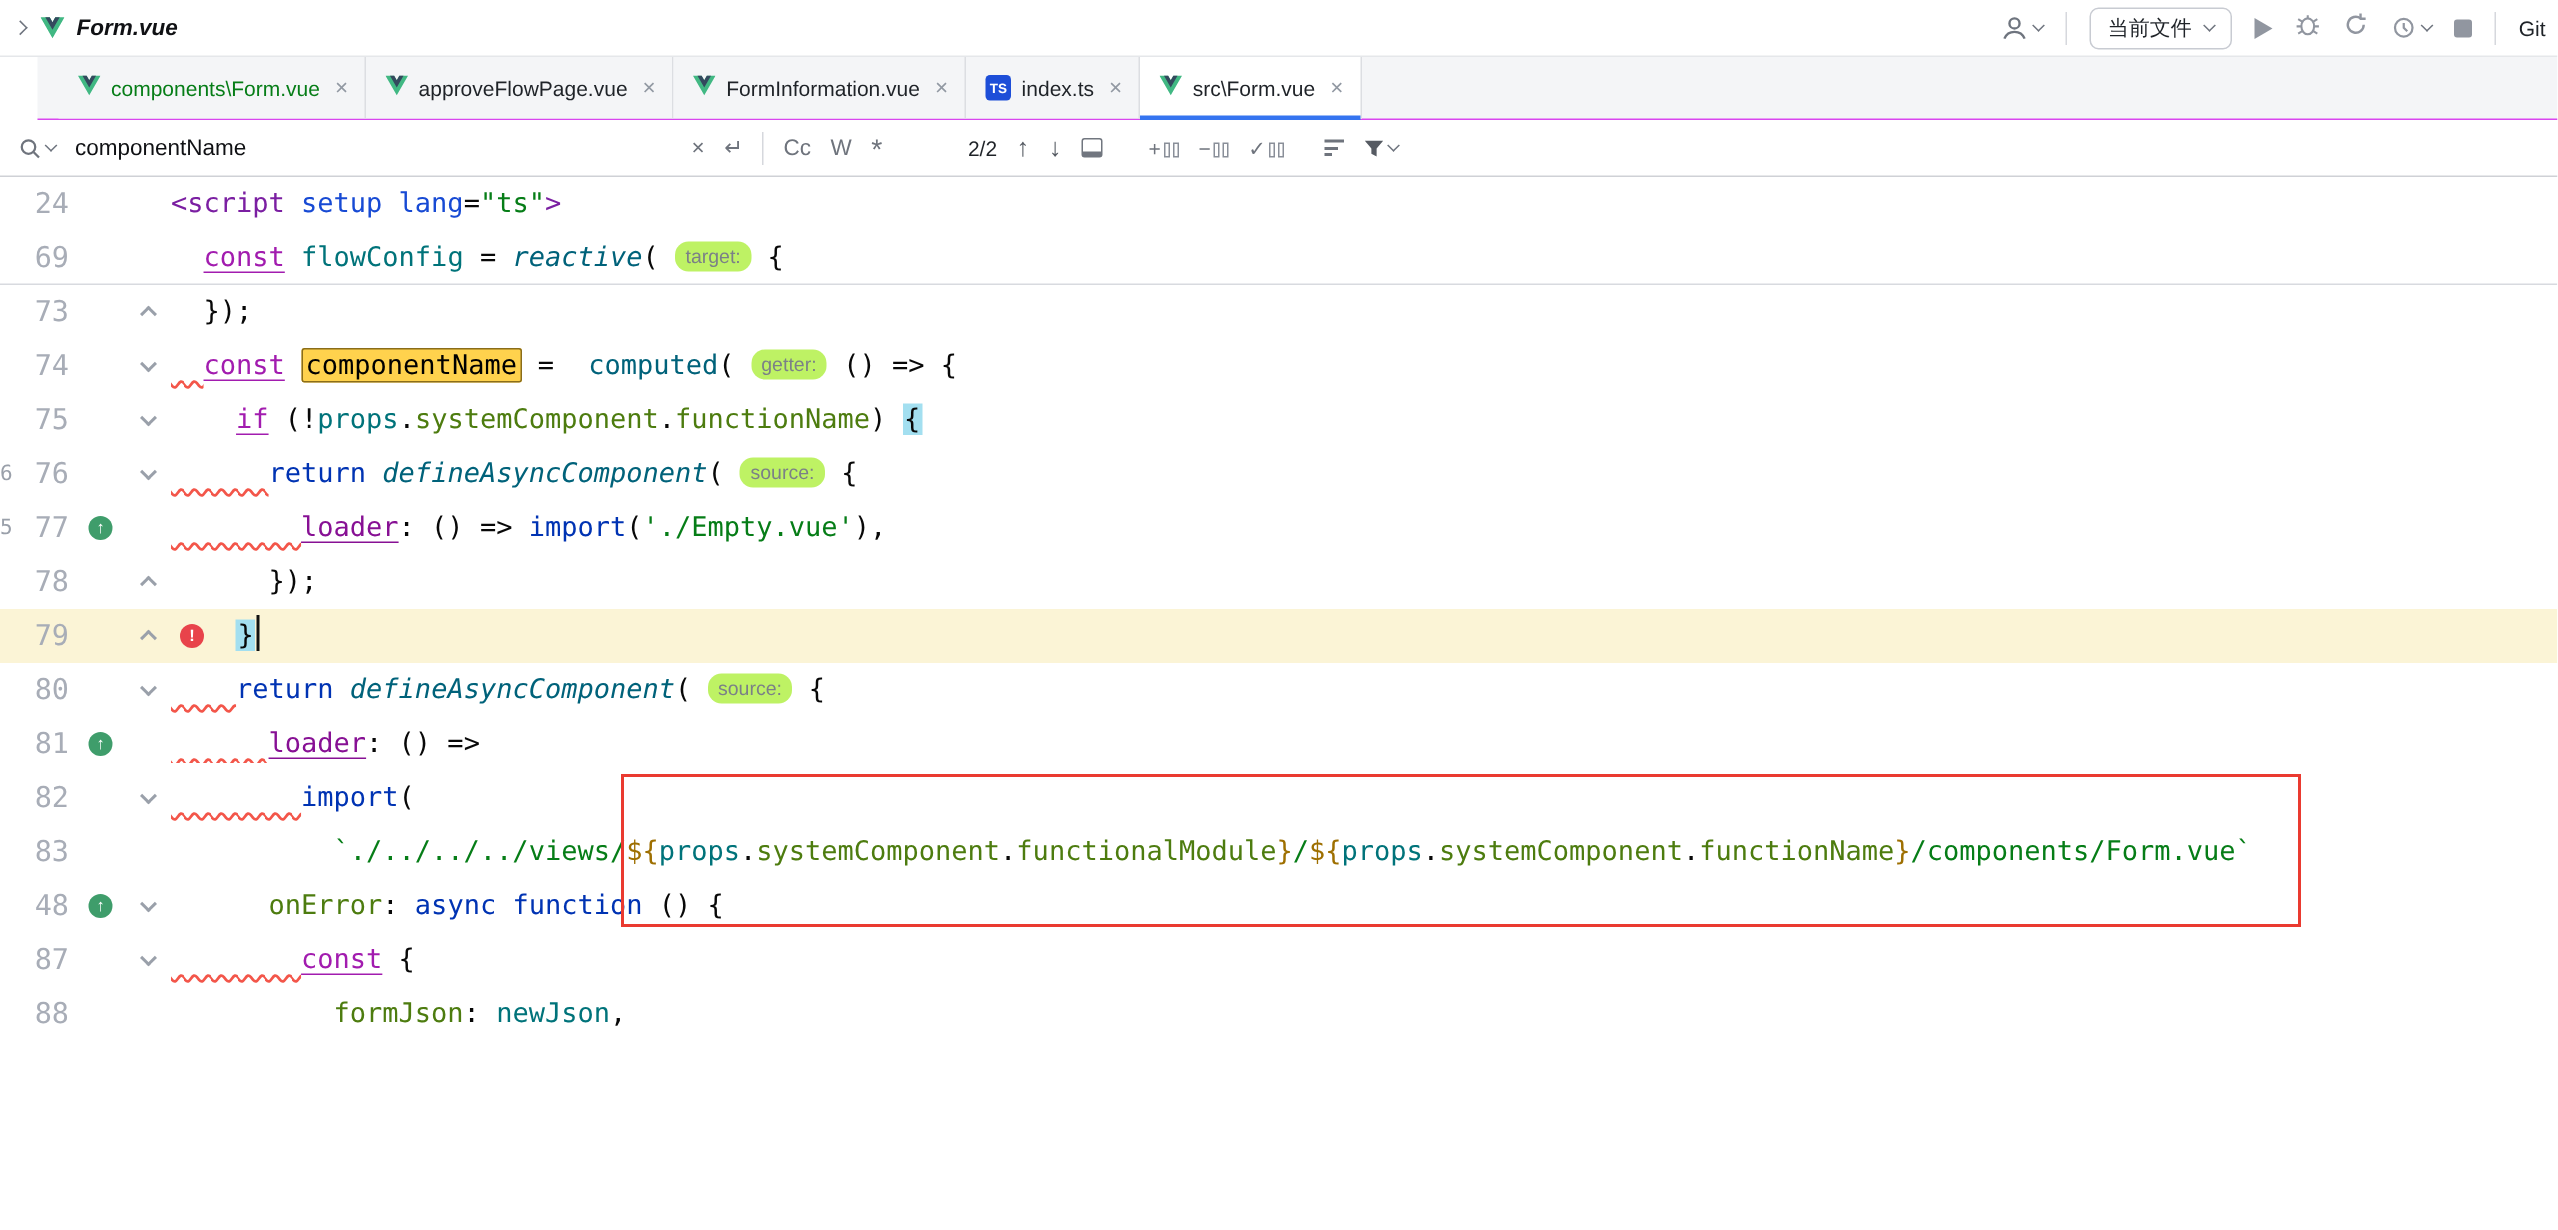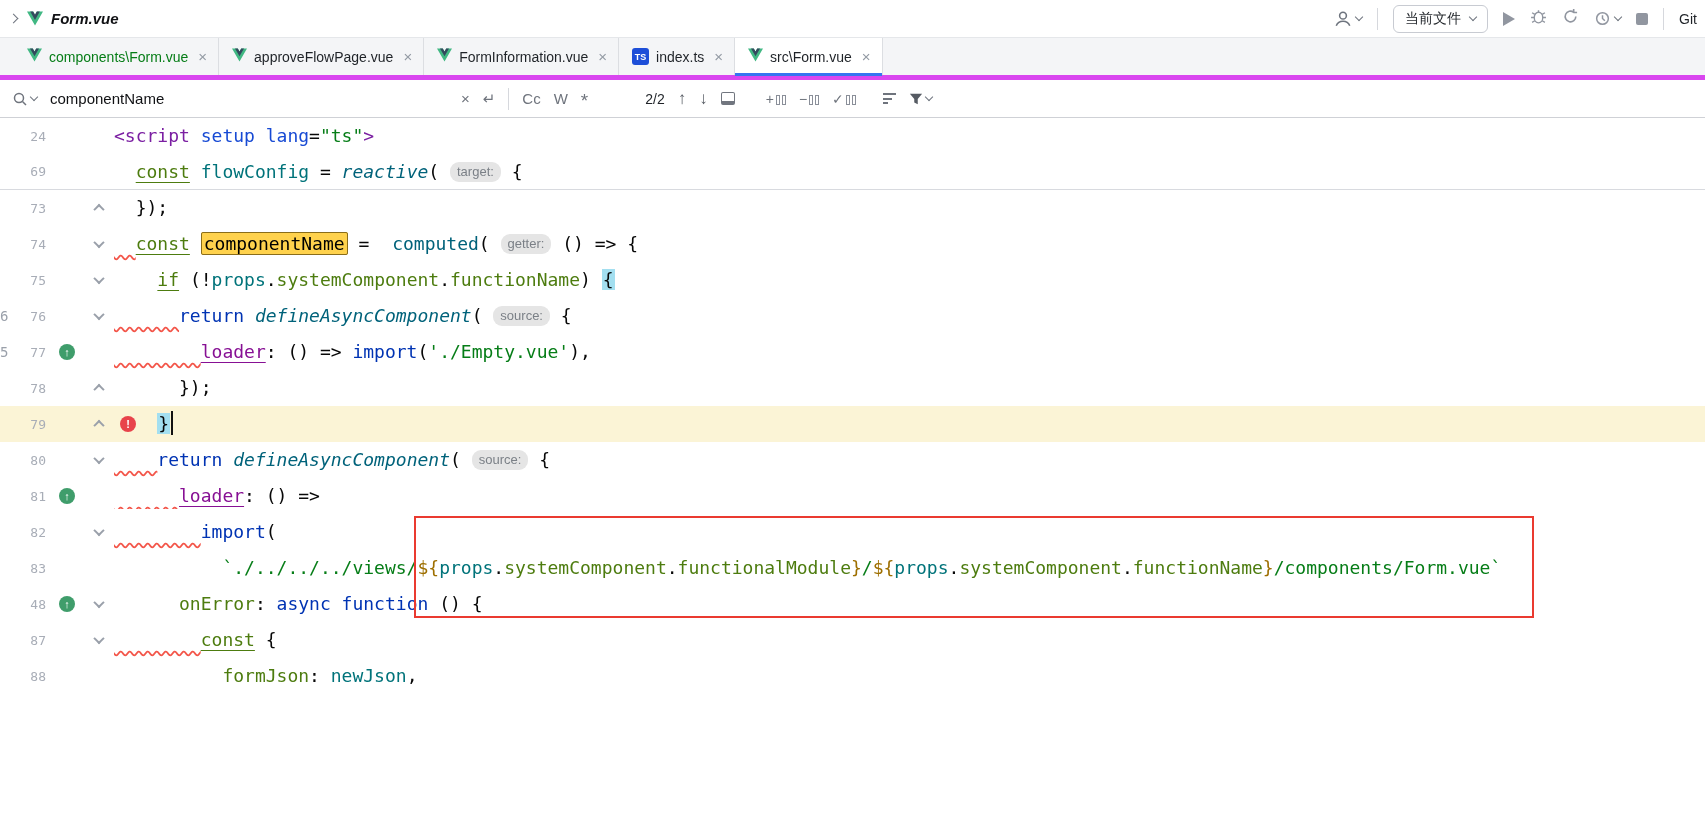--- a/index.html
+++ b/index.html
@@ -16,21 +16,21 @@
   .tb-title{font-weight:bold;font-size:15px;margin-left:8px;color:#101114;font-style:italic;}
   .tb-right{margin-left:auto;display:flex;align-items:center;gap:15px;padding-right:2px;}
   .icon-btn{display:inline-flex;align-items:center;gap:4px;color:#7a8089;cursor:pointer;background:none;border:none;}
   .run-config{display:flex;align-items:center;gap:9px;border:1px solid #c8cbd2;border-radius:6px;padding:4px 11px;font-size:14px;color:#1f2328;background:#fff;font-family:inherit;}
   .vd{width:1px;height:22px;background:#d6d8dd;}
   .play{width:0;height:0;border-left:12px solid #9196a0;border-top:7px solid transparent;border-bottom:7px solid transparent;}
   .stop{width:12px;height:12px;background:#9196a0;border-radius:2px;}
   .git-label{font-size:14px;color:#1f2328;white-space:nowrap;}
 
   
-  .tabbar{height:42px;display:flex;align-items:stretch;background:#f4f5f7;border-bottom:5px solid #d946ef;padding-left:14px;}
+  .tabbar{height:42px;display:flex;align-items:stretch;background:#f4f5f7;border-bottom:1px solid #d946ef;padding-left:14px;margin-left:25px;}
   .tab{position:relative;display:flex;align-items:center;gap:7px;padding:0 11px 0 13px;border-right:1px solid #dcdee2;font-size:14px;color:#1f2328;background:#f4f5f7;cursor:pointer;white-space:nowrap;}
   .tab.active{background:#fff;}
   .tab.active::after{content:"";position:absolute;left:0;right:0;bottom:-1px;height:3px;background:#3574f0;}
   .tab-label.green{color:#067d17;}
   .tab-close{color:#9299a3;font-size:15px;margin-left:3px;line-height:1;}
   .ts-badge{width:17px;height:17px;background:#1d4ed8;color:#fff;font-size:9px;font-weight:bold;display:inline-flex;align-items:center;justify-content:center;border-radius:3px;}
 
   
   .searchbar{height:38px;display:flex;align-items:center;background:#fff;border-bottom:1px solid #cfd1d6;padding:0 12px;gap:13px;}
   .search-query{width:398px;font-size:15px;color:#101114;cursor:text;}
@@ -46,44 +46,44 @@
   .flines{display:inline-flex;flex-direction:column;gap:2.5px;cursor:pointer;}
   .flines i{display:block;height:2px;background:#6f747d;}
   .flines .w1{width:13px;} .flines .w2{width:9px;} .flines .w3{width:5px;}
   .funnel{display:inline-flex;align-items:center;gap:3px;cursor:pointer;}
 
   
   .editor{position:relative;height:702px;background:#fff;font-family:"DejaVu Sans Mono","Liberation Mono",monospace;overflow:hidden;}
   .line{display:flex;height:36px;align-items:center;background:#fff;}
   .line.sep{border-bottom:1px solid #d8dadf;}
   .line.current{background:#fbf4d6;}
-  .lnum{flex:0 0 50px;text-align:right;font-size:13px;color:#a8adb7;padding-right:4px;}
+  .lnum{flex:0 0 50px;text-align:right;font-size:19px;color:#a8adb7;padding-right:4px;}
   .badge{flex:0 0 34px;display:flex;justify-content:center;align-items:center;}
   .fold{flex:0 0 30px;display:flex;justify-content:center;align-items:center;}
   .fold-mark{display:inline-block;width:8px;height:8px;border-right:2px solid #9aa0aa;border-bottom:2px solid #9aa0aa;}
   .fold-mark.start{transform:rotate(45deg) translate(-1px,-1px);}
   .fold-mark.end{transform:rotate(-135deg) translate(-1px,-1px);}
   .up-badge{width:16px;height:16px;border-radius:50%;background:#3f9d6b;color:#fff;font-size:11px;line-height:16px;text-align:center;font-family:"Liberation Sans",sans-serif;}
   .codeline{position:relative;white-space:pre;font-size:18px;color:#080808;flex:1;height:36px;line-height:36px;}
   .tk{white-space:pre;}
   .d{color:#080808;}
   .kw{color:#0033b3;}
-  .kwu{color:#4d7c0f;text-decoration-line:underline;text-underline-offset:4px;}
+  .kwu{color:#a21caf;text-decoration-line:underline;text-underline-offset:4px;}
   .fn{color:#00627a;margin-left:12px;}
   .fni{color:#00627a;font-style:italic;}
   .v{color:#00737a;}
   .p{color:#4d7c0f;}
   .pu{color:#871094;text-decoration-line:underline;text-underline-offset:4px;}
   .s{color:#067d17;}
   .i{color:#9e6f00;}
   .t{color:#7b1fa2;}
   .a{color:#174ad4;}
   .m{background:#ffd24d;border:1.5px solid #8a6d1a;color:#000;padding:0 2px;border-radius:2px;}
   .bh{background:#a3dff0;padding:0 1px;}
-  .h{display:inline-block;background:#e5e5e5;color:#7b8087;border-radius:9px;font-family:"Liberation Sans",sans-serif;font-size:13px;line-height:18px;padding:1px 7px;vertical-align:2px;}
+  .h{display:inline-block;background:#bef264;color:#7b8087;border-radius:9px;font-family:"Liberation Sans",sans-serif;font-size:13px;line-height:18px;padding:1px 7px;vertical-align:2px;}
   .w{text-decoration-line:underline;text-decoration-style:wavy;text-decoration-color:#f3564a;text-decoration-skip-ink:none;text-underline-offset:4px;}
   .caret{display:inline-block;width:2px;height:24px;background:#111;vertical-align:-5px;margin-left:1px;}
   .err-icon{position:absolute;left:6px;top:50%;transform:translateY(-50%);width:16px;height:16px;border-radius:50%;background:#e8434b;color:#fff;font-size:11px;font-weight:bold;text-align:center;line-height:16px;font-family:"Liberation Sans",sans-serif;}
   .red-box{position:absolute;left:414px;top:398px;width:1120px;height:102px;border:2.5px solid #ea3a30;pointer-events:none;}
   .edge-frag{position:absolute;left:0;width:9px;overflow:hidden;color:#9aa0aa;font-size:14px;}
 </style>
 </head>
 <body>
 
 <div id="app">

